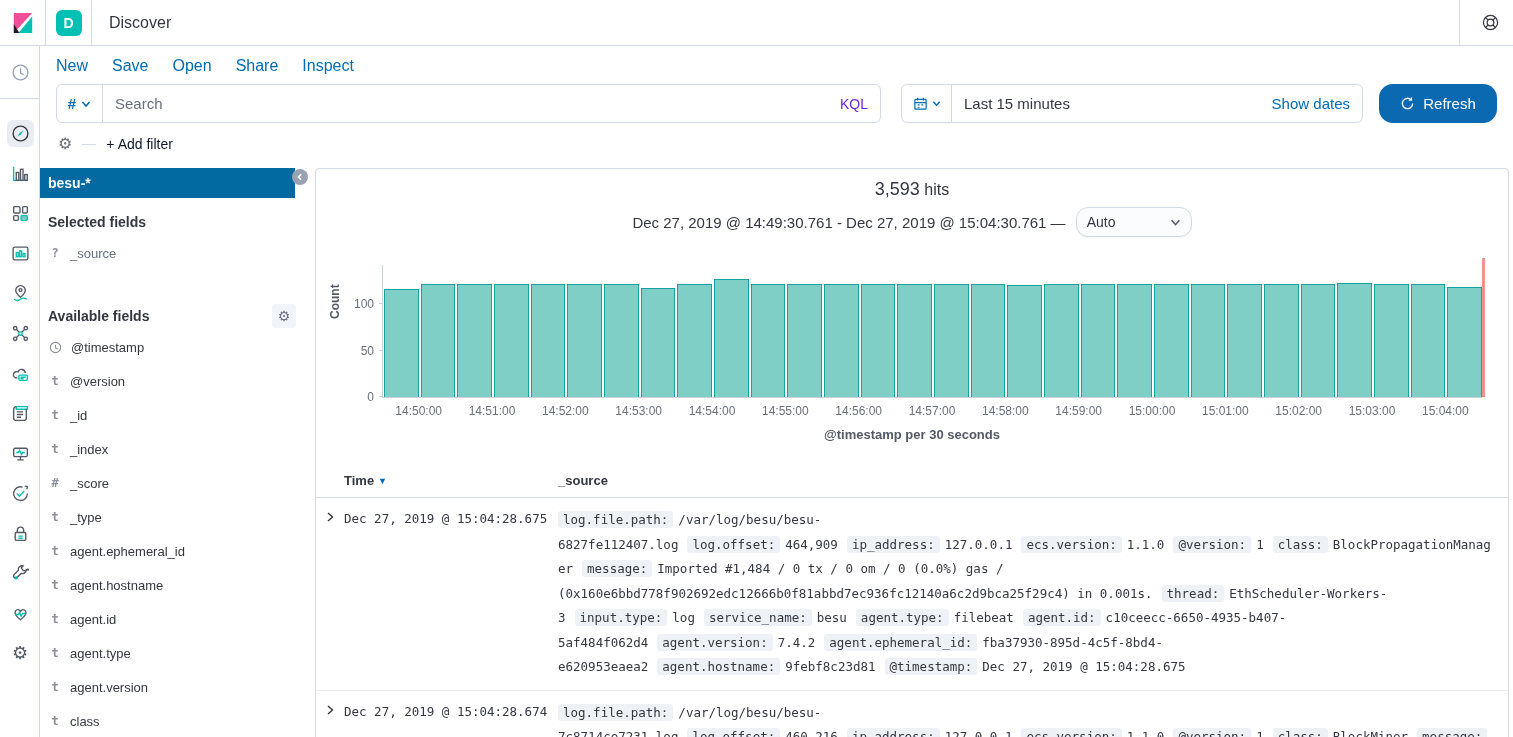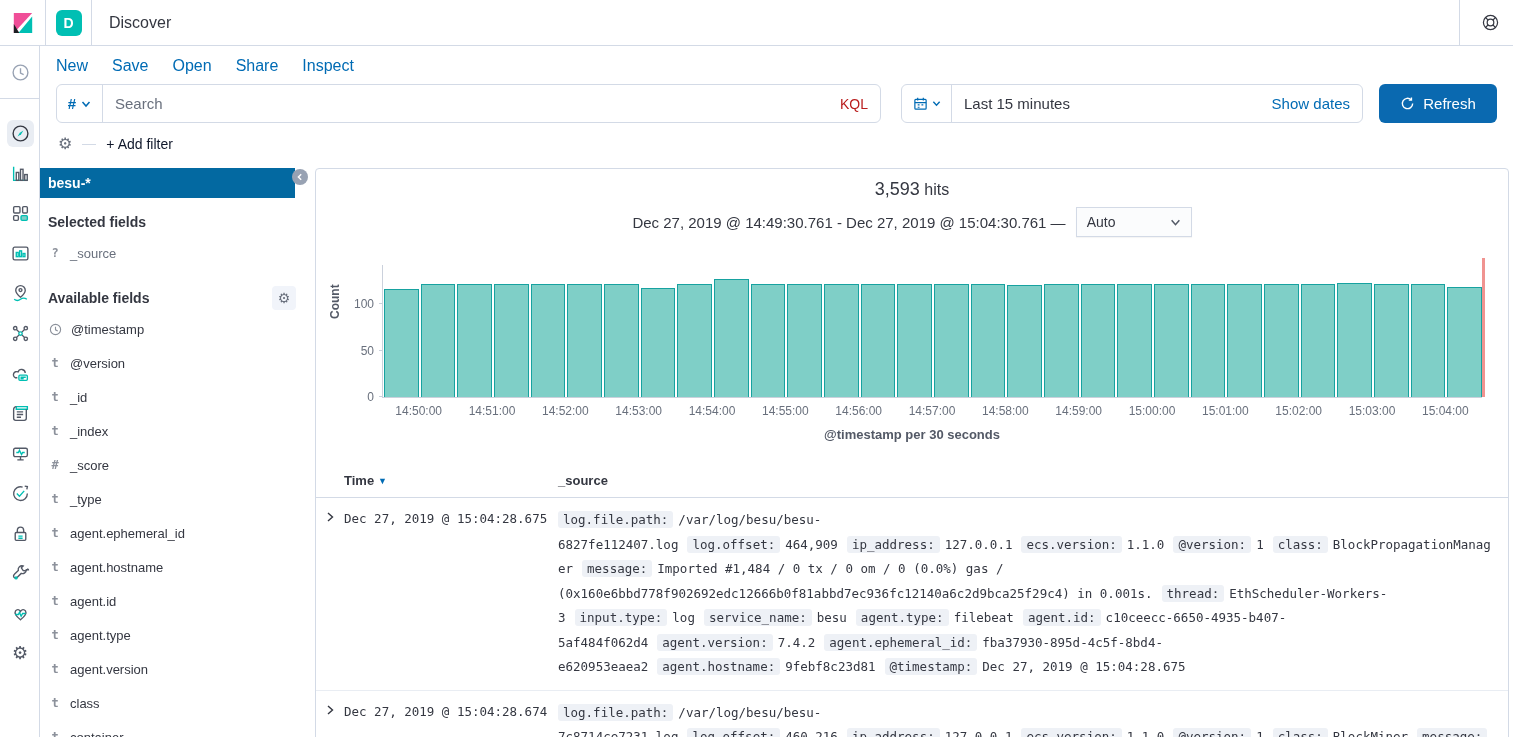--- a/index.html
+++ b/index.html
@@ -38,64 +38,64 @@
   .nav-links a { color: #006BB4; font-size: 16px; text-decoration: none; cursor: pointer; }
 
   .query-row { position: absolute; top: 84px; left: 56px; right: 16px; height: 39px; display: flex; z-index: 5; }
   .search-group { flex: 1; display: flex; border: 1px solid #D3DAE6; border-radius: 6px; background: #fff;
     max-width: 847px; }
   .prepend-btn { width: 46px; display: flex; align-items: center; justify-content: center; gap: 5px;
     border-right: 1px solid #D3DAE6; color: #006BB4; cursor: pointer; font-size: 15px; font-weight: bold; }
   .search-input { flex: 1; border: none; outline: none; font-size: 15px; padding: 0 12px;
     font-family: "Liberation Sans", sans-serif; color: #343741; background: transparent; }
   .search-input::placeholder { color: #69707D; }
-  .kql-btn { display: flex; align-items: center; padding: 0 12px; color: #b91c1c; font-size: 14px; cursor: pointer; }
+  .kql-btn { display: flex; align-items: center; padding: 0 12px; color: #6d28d9; font-size: 14px; cursor: pointer; }
 
   .date-group { width: 462px; margin-left: 20px; display: flex; border: 1px solid #D3DAE6; border-radius: 6px; background: #fff; }
   .cal-btn { width: 50px; display: flex; align-items: center; justify-content: center; gap: 4px;
     border-right: 1px solid #D3DAE6; color: #006BB4; cursor: pointer; }
   .date-value { flex: 1; display: flex; align-items: center; padding: 0 12px; font-size: 15px; }
   .show-dates { display: flex; align-items: center; padding: 0 12px; color: #006BB4; font-size: 15px; cursor: pointer; }
 
-  .refresh-btn { width: 118px; margin-left: 16px; background: #0A69B0; border: none; border-radius: 6px;
+  .refresh-btn { width: 118px; margin-left: 16px; background: #0A69B0; border: none; border-radius: 14px;
     color: #fff; font-size: 15px; font-weight: 500; display: flex; align-items: center; justify-content: center;
     gap: 8px; cursor: pointer; font-family: "Liberation Sans", sans-serif; }
 
   .filter-row { position: absolute; top: 136px; left: 58px; display: flex; align-items: center; gap: 10px; z-index: 5; }
   .gear-glyph { color: #69707D; font-size: 16px; line-height: 1; cursor: pointer; }
   .filter-dash { width: 14px; height: 1px; background: #D3DAE6; }
   .add-filter { color: #0f172a; font-size: 14px; cursor: pointer; }
 
   
   .main { position: absolute; top: 162px; left: 40px; right: 0; bottom: 0; background: #fff; }
 
   
   .sidebar { position: absolute; left: 0; top: 6px; width: 264px; bottom: 0; }
   .index-header { height: 30px; width: 255px; background: #0369a1; color: #fff; font-weight: bold;
     font-size: 14px; display: flex; align-items: center; padding: 0 8px; cursor: pointer; }
   .collapse-btn { position: absolute; left: 252px; top: 7px; width: 16px; height: 16px; border-radius: 50%;
     background: #98A2B3; display: flex; align-items: center; justify-content: center; cursor: pointer; z-index: 6; }
   .side-heading { font-weight: bold; font-size: 14px; margin: 16px 0 0 8px; }
-  .avail-row { display: flex; align-items: center; justify-content: space-between; margin: 16px 8px 2px 8px; }
+  .avail-row { display: flex; align-items: center; justify-content: space-between; margin: 34px 8px 2px 8px; }
   .avail-row .side-heading { margin: 0; }
   .mini-gear-btn { width: 24px; height: 24px; border-radius: 4px; background: #F1F4FA; display: flex;
     align-items: center; justify-content: center; cursor: pointer; }
   .field-item { height: 34px; display: flex; align-items: center; gap: 9px; padding-left: 9px;
     font-size: 13px; color: #343741; cursor: pointer; }
   .field-item.selected-field { color: #69707D; margin-top: 6px; }
   .ftype { width: 12px; text-align: center; color: #8C919B; font-weight: bold; font-size: 12px;
     font-family: "DejaVu Sans Mono", monospace; }
 
   
   .panel { position: absolute; left: 275px; right: 4px; top: 6px; bottom: -40px;
     border: 1px solid #D3DAE6; border-radius: 4px; background: #fff; overflow: hidden; }
   .hits-line { text-align: center; margin-top: 10px; font-size: 16px; }
   .hits-num { font-weight: normal; font-size: 18px; }
   .range-line { display: flex; align-items: center; justify-content: center; gap: 10px; margin-top: 7px; font-size: 15px; }
-  .interval-select { width: 116px; height: 30px; border: 1px solid #D3DAE6; border-radius: 0;
+  .interval-select { width: 116px; height: 30px; border: 1px solid #D3DAE6; border-radius: 12px;
     background: #fbfcfd; display: flex; align-items: center; justify-content: space-between;
     padding: 0 10px; font-size: 14px; cursor: pointer; box-shadow: 0 1px 1px rgba(0,0,0,0.04); }
 
   
   .chart-wrap { position: relative; margin: 20px 14px 0 14px; height: 200px; }
   .ylabel { position: absolute; left: -2px; top: 62px; transform: rotate(-90deg); transform-origin: left top;
     font-size: 12px; font-weight: bold; color: #535966; }
   .plot { position: absolute; left: 52px; right: 12px; top: 8px; height: 133px;
     border-left: 1px solid #cbd1dc; border-bottom: 1px solid #cbd1dc; }
   .bars { position: absolute; left: 1px; right: 0; bottom: 0; top: 0; display: flex;

